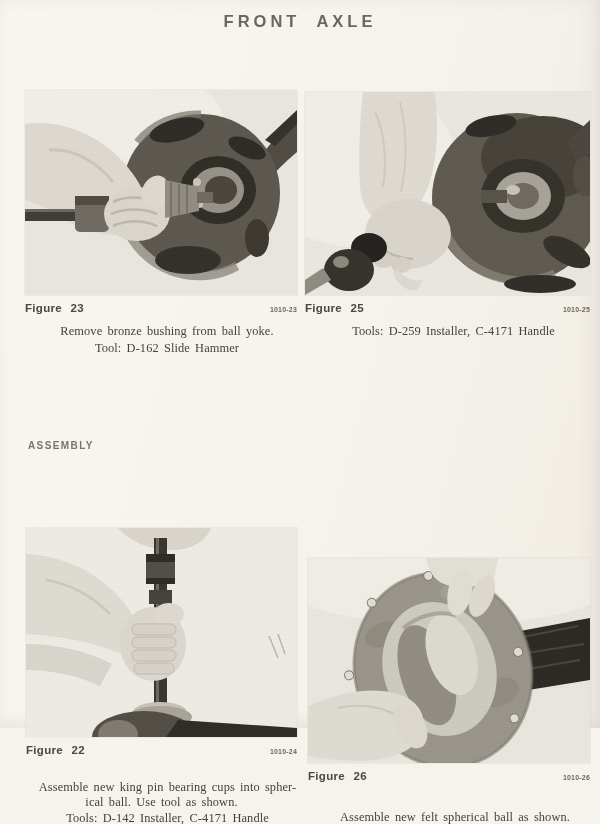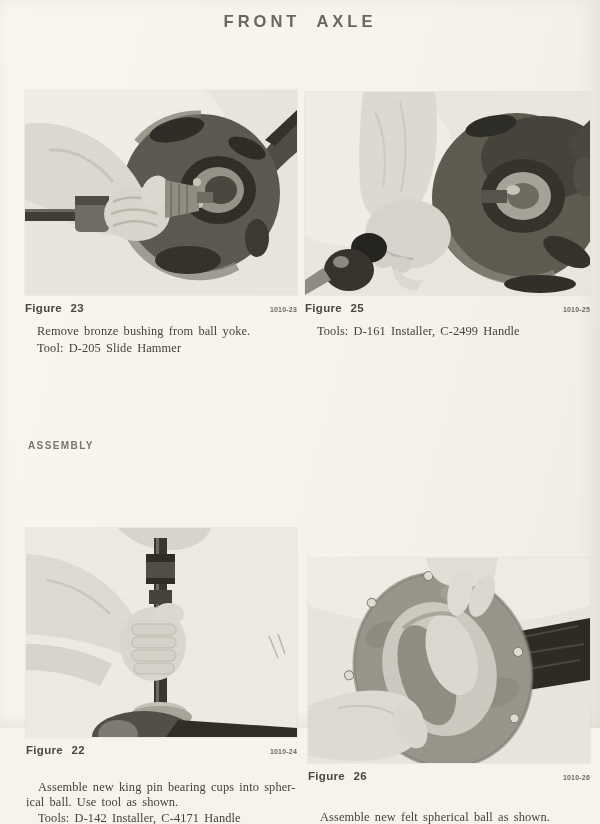--- a/index.html
+++ b/index.html
@@ -56,21 +56,21 @@
     font-size:7px;font-weight:bold;color:#6b675f;letter-spacing:0.2px;
   }
   .caption{
     margin-top:10px;
     font-family:"Liberation Serif",serif;
     font-size:12.4px;color:#45423c;
     line-height:15.5px;word-spacing:2px;letter-spacing:0.1px;
   }
   .b24 .caption{margin-top:24px;line-height:15px;}
   .b26 .caption{margin-top:28px;}
-  .cap-line{white-space:nowrap;}
+  .cap-line{white-space:nowrap;text-align:center;}
   .indent{padding-left:12px;}
   .tools-line{margin-top:1px;}
 </style>
 </head>
 <body>
 
 <div class="page">
 
   <h1 class="page-title">FRONT AXLE</h1>
 
@@ -121,21 +121,21 @@
           <rect x="172" y="102" width="16" height="11" fill="#6e6a61"></rect>
         </g>
       </svg>
     </div>
     <div class="fig-head">
       <span class="fig-label">Figure 23</span>
       <span class="fig-ref">1010-23</span>
     </div>
     <div class="caption">
       <div class="cap-line indent">Remove bronze bushing from ball yoke.</div>
-      <div class="cap-line indent tools-line">Tool: D-205 Slide Hammer</div>
+      <div class="cap-line indent tools-line">Tool: D-162 Slide Hammer</div>
     </div>
   </div>
 
   <div class="fig-block b25">
     <div class="photo" title="Hand driving new bronze bushing into ball yoke with installer">
       <svg viewBox="0 0 285 203">
         <rect width="285" height="203" fill="#eae7e0"></rect>
         <ellipse cx="50" cy="70" rx="100" ry="85" fill="#f1eee7"></ellipse>
         <g>
           <circle cx="212" cy="106" r="85" fill="#5d594f"></circle>
@@ -171,21 +171,21 @@
           <ellipse cx="36" cy="170" rx="8" ry="6" fill="#8b877d"></ellipse>
           <path d="M26,188 L0,203 L0,188 L18,176 Z" fill="#8f8b82"></path>
         </g>
       </svg>
     </div>
     <div class="fig-head">
       <span class="fig-label">Figure 25</span>
       <span class="fig-ref">1010-25</span>
     </div>
     <div class="caption">
-      <div class="cap-line indent tools-line">Tools: D-161 Installer, C-2499 Handle</div>
+      <div class="cap-line indent tools-line">Tools: D-259 Installer, C-4171 Handle</div>
     </div>
   </div>
 
   <h2 class="section-heading">ASSEMBLY</h2>
 
   <div class="fig-block b24">
     <div class="photo" title="Hand holding vertical installer tool driving king pin bearing cups into spherical ball">
       <svg viewBox="0 0 271 209">
         <rect width="271" height="209" fill="#edebe4"></rect>
         <g>

